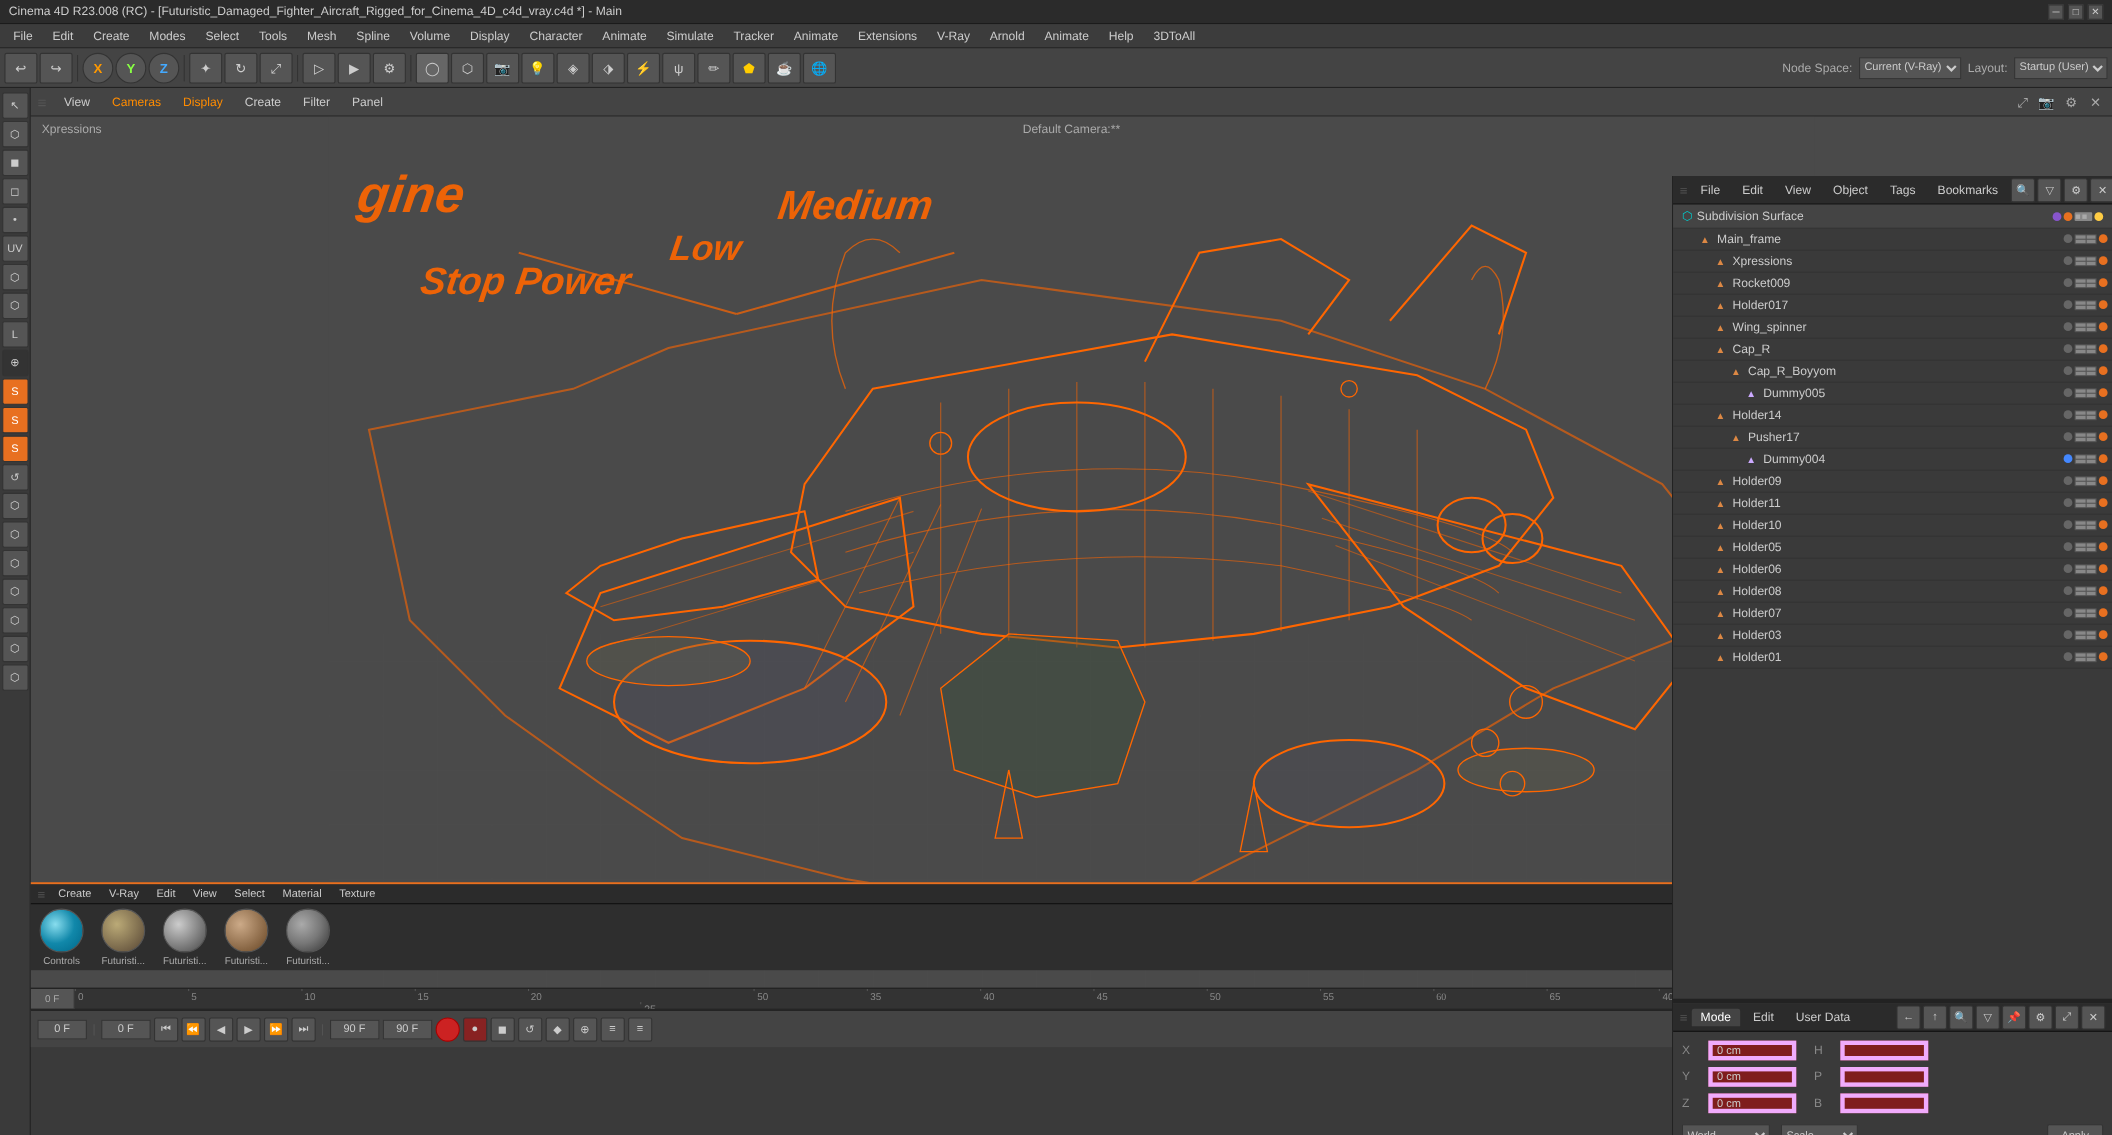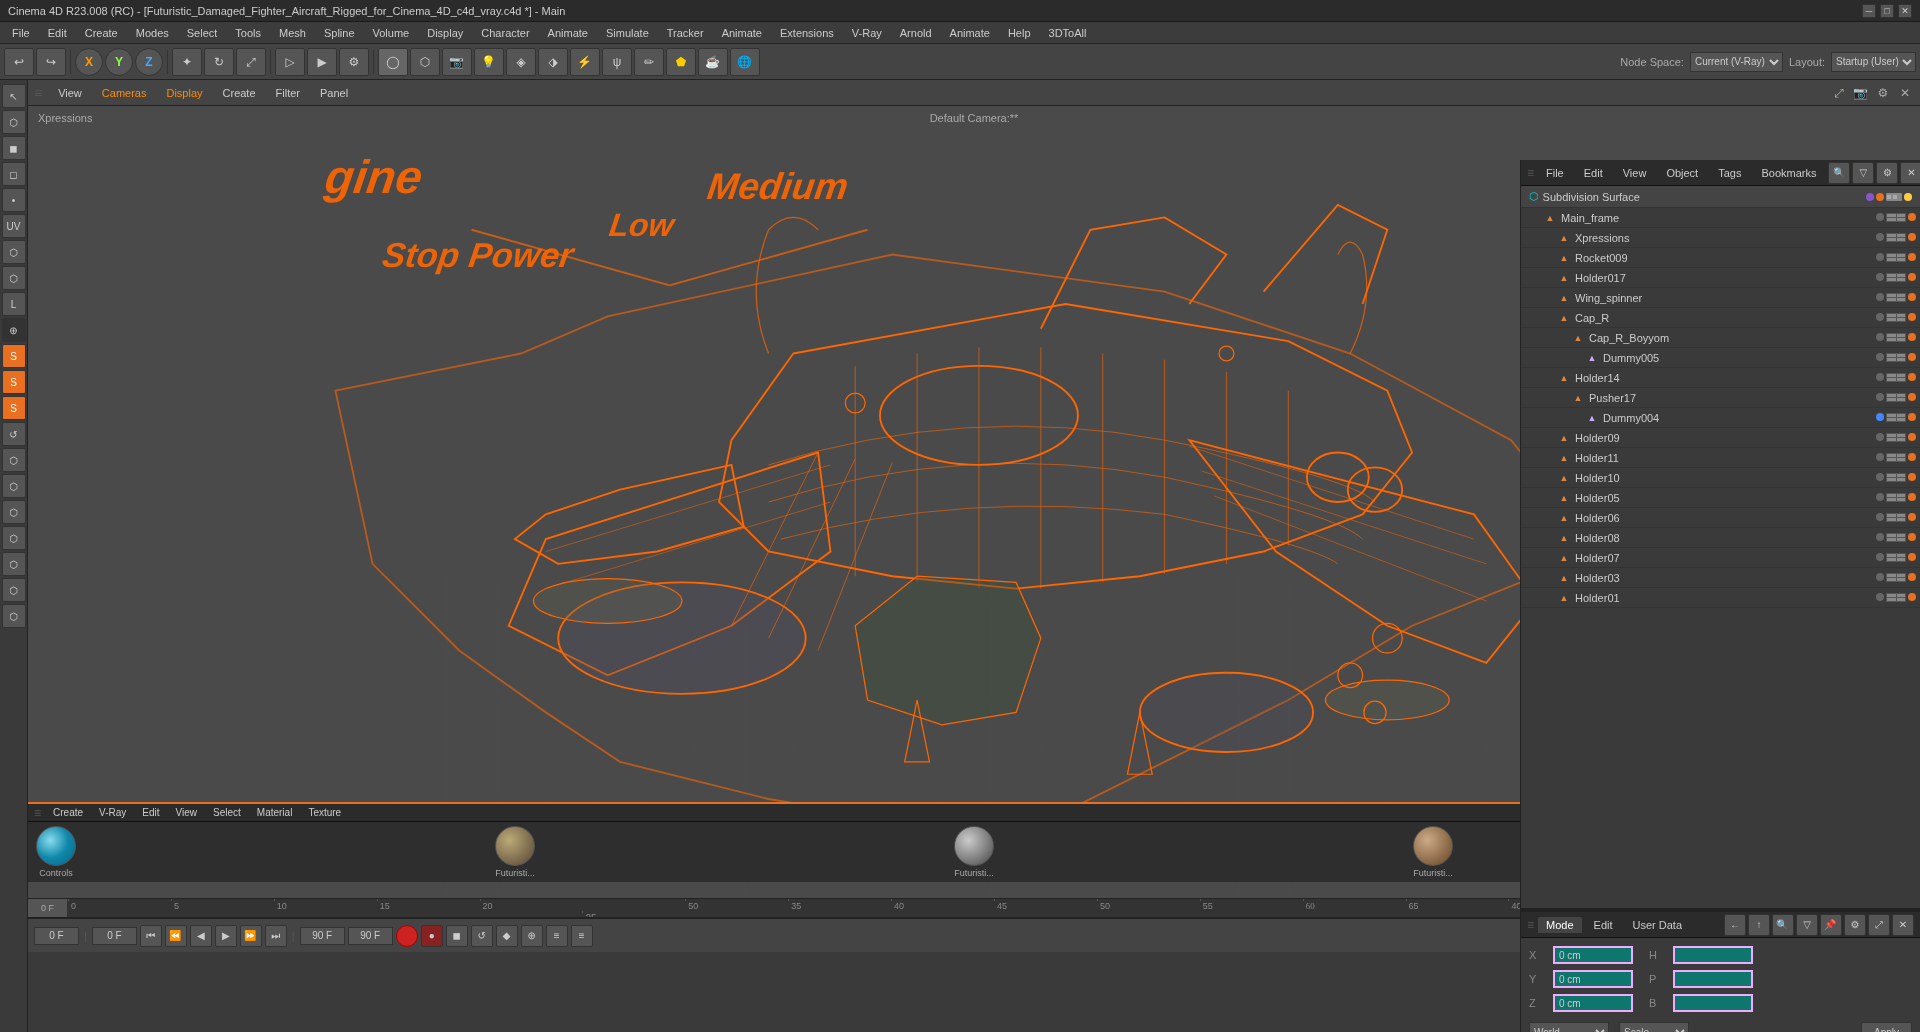--- a/index.html
+++ b/index.html
@@ -324,22 +324,22 @@
       gap: 4px;
     }
     .attr-label {
       width: 20px;
       font-size: 11px;
       color: #888;
     }
     .attr-input {
       width: 80px;
       height: 18px;
-      background: #0f766e;
-      border: 2px solid #f0abfc;
+      background: #7f1d1d;
+      border: 4px solid #f0abfc;
       color: #ccc;
       font-size: 10px;
       padding: 0 4px;
     }
     #timeline-ruler {
       height: 20px;
       background: #333;
       position: relative;
       border-bottom: 1px solid #222;
       overflow: hidden;
@@ -761,21 +761,21 @@
       <div id="material-bar-toolbar" style="height:24px;background:#2b2b2b;display:flex;align-items:center;padding:0 6px;gap:8px;border-bottom:1px solid #111;">
         <span style="color:#555;font-size:12px;">≡</span>
         <span class="mat-btn">Create</span>
         <span class="mat-btn">V-Ray</span>
         <span class="mat-btn">Edit</span>
         <span class="mat-btn">View</span>
         <span class="mat-btn">Select</span>
         <span class="mat-btn">Material</span>
         <span class="mat-btn">Texture</span>
       </div>
-      <div id="material-items" style="display:flex;align-items:center;padding:4px 8px;gap:4px;flex:1;justify-content:space-between;">
+      <div id="material-items" style="display:flex;align-items:center;padding:4px 8px;gap:16px;flex:1;">
 
         <div class="mat-item">
           <div class="mat-preview" style="background:radial-gradient(circle at 35% 35%, #88ddee, #1188aa, #006688);"></div>
           <span class="mat-label">Controls</span>
         </div>
 
         <div class="mat-item">
           <div class="mat-preview" style="background:radial-gradient(circle at 35% 35%, #bbaa77, #887755, #554433);"></div>
           <span class="mat-label">Futuristi...</span>
         </div>

